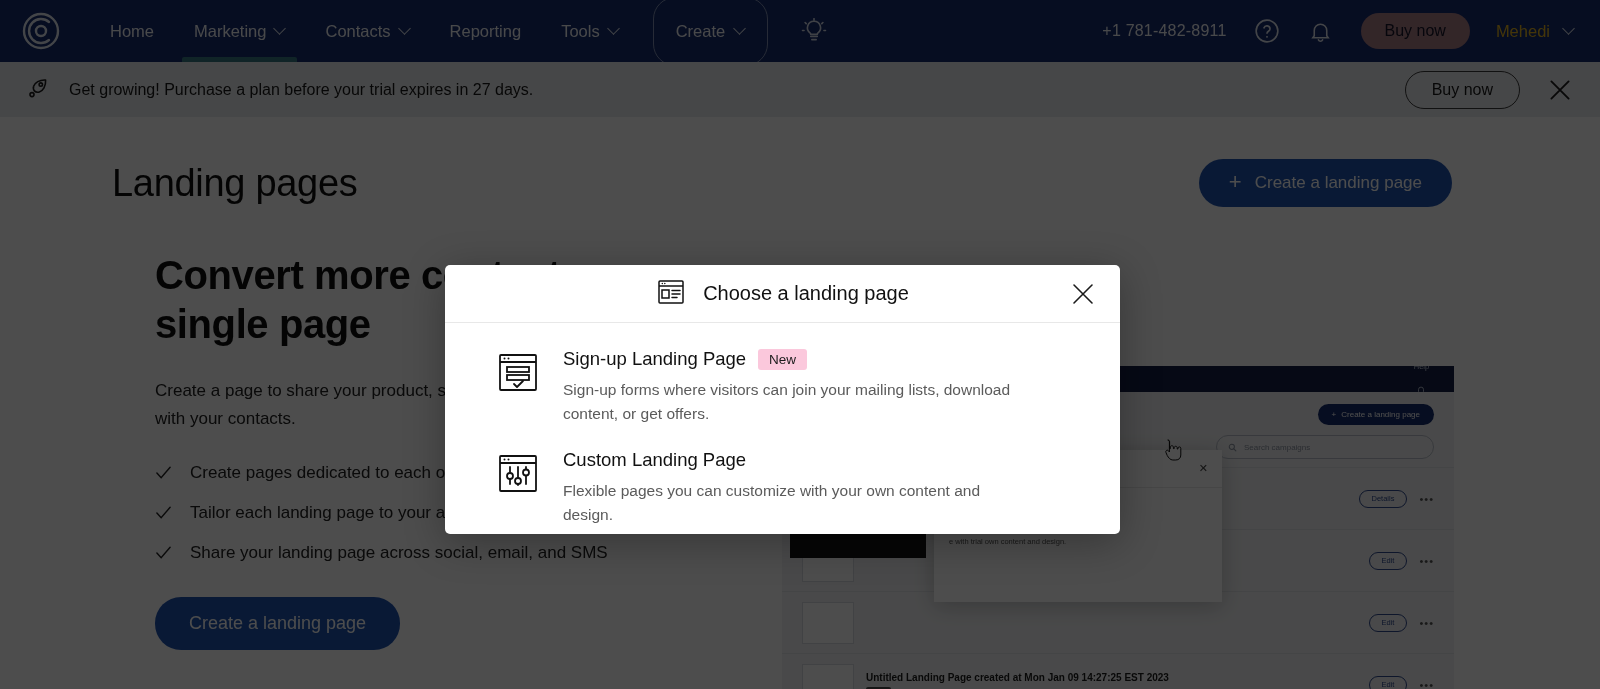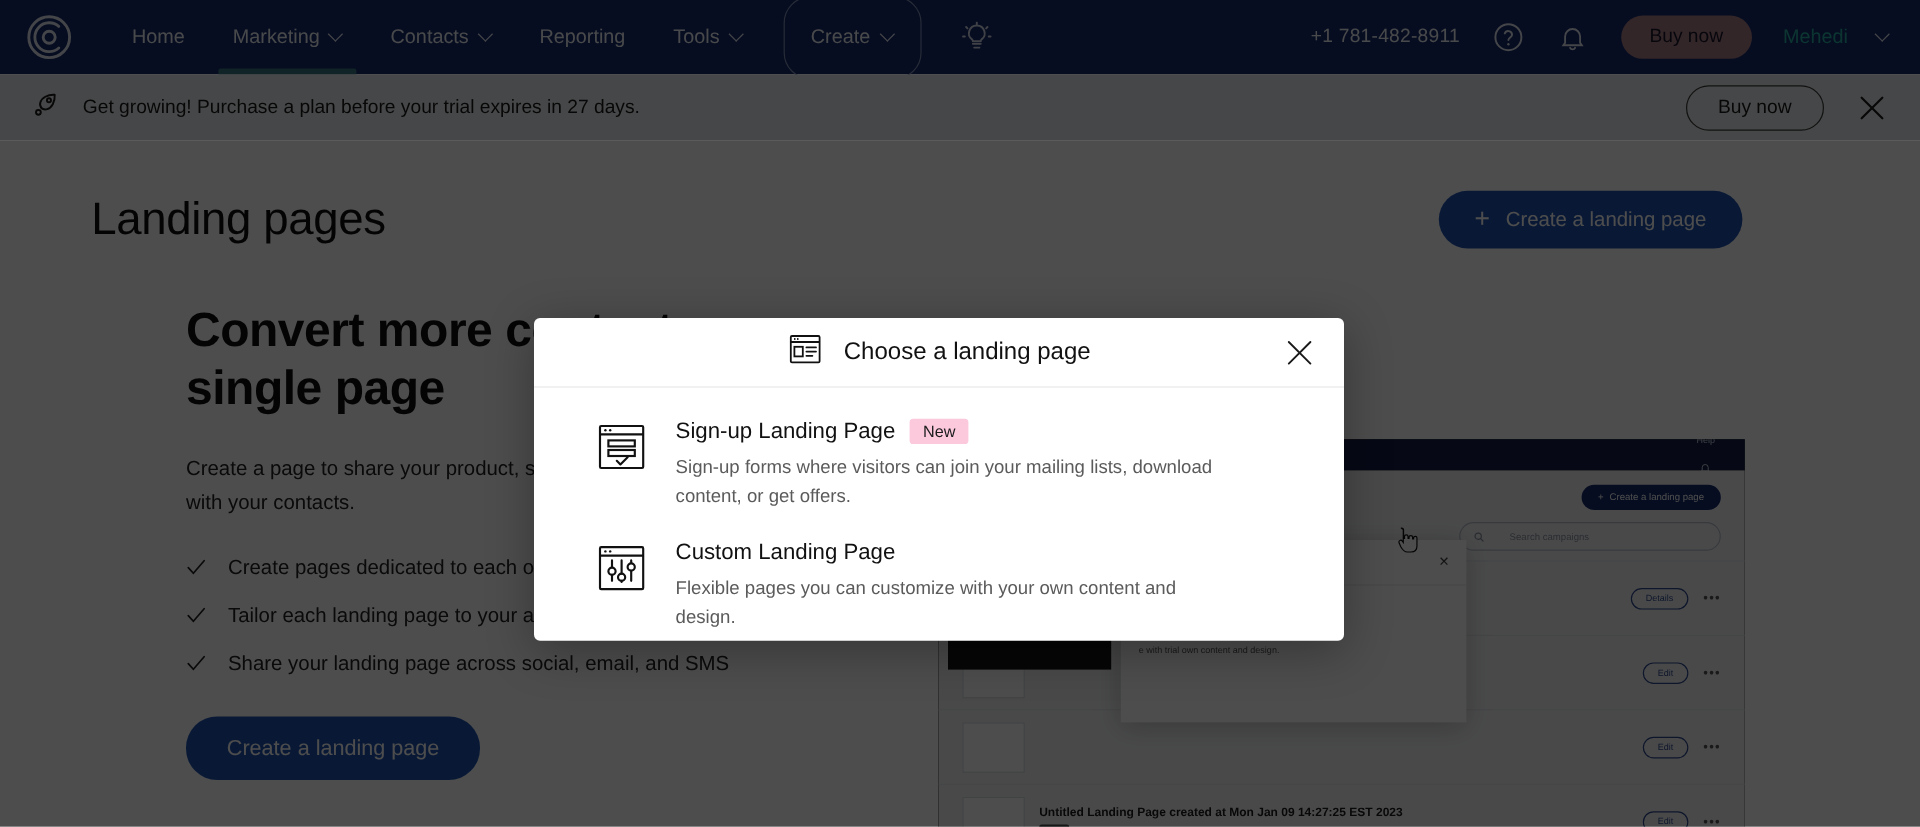--- a/index.html
+++ b/index.html
@@ -52,22 +52,22 @@
   .phone { font-size: 16px; color: #eef1f8; letter-spacing: .2px; }
   .icon-circle {
     width: 28px; height: 28px; cursor: pointer;
     display: flex; align-items: center; justify-content: center;
   }
   .buy-now-pill {
     background: #b07b86; color: #14152b; font-size: 16px;
     padding: 9px 24px; border-radius: 22px; cursor: pointer; font-weight: 400;
   }
   .user-menu {
-    display: flex; align-items: center; gap: 24px;
-    font-size: 16.5px; color: #14b8a6; cursor: pointer; padding-right: 4px; justify-content: center;
+    display: flex; align-items: center; gap: 14px;
+    font-size: 16.5px; color: #eab308; cursor: pointer; padding-right: 4px; justify-content: center;
   }
 
   
   .banner {
     position: absolute; top: 62px; left: 0; width: 1600px; height: 55px;
     background: #e9ecef; display: flex; align-items: center; padding: 12px 26px;
   }
   .banner-left { display: flex; align-items: center; gap: 17px; }
   .banner-text { font-size: 16px; color: #191919; }
   .banner-right { margin-left: auto; display: flex; align-items: center; gap: 26px; }
@@ -76,21 +76,21 @@
     padding: 9px 26px; font-size: 16px; color: #191919; cursor: pointer;
   }
   .banner-close { width: 28px; height: 28px; cursor: pointer; }
 
   
   .main {
     position: absolute; top: 117px; left: 0; width: 1600px; height: 572px;
     background: #ffffff;
   }
   .page-head {
-    display: flex; align-items: center; padding: 42px 148px 0 76px;
+    display: flex; align-items: center; padding: 42px 148px 0 112px;
   }
   .page-title { font-size: 38px; font-weight: 400; color: #111; letter-spacing: -.3px; }
   .cta-primary {
     margin-left: auto; display: flex; align-items: center; gap: 13px;
     background: #1856c4; color: #fff; border-radius: 26px;
     padding: 13px 30px; font-size: 17px; cursor: pointer; white-space: nowrap;
   }
   .plus { font-size: 22px; line-height: 1; position: relative; top: -1px; }
 
   .content-row { display: flex; padding: 44px 148px 0 155px; gap: 60px; }
@@ -130,21 +130,21 @@
   .vid-body { position: relative; background: #f3f4f6; height: 322px; }
   .vid-toolbar { padding: 12px 20px 6px; display: flex; }
   .vid-create {
     margin-left: auto; background: #112b78; color: #fff;
     font-size: 8px; border-radius: 12px; padding: 6px 14px;
     display: flex; align-items: center; gap: 5px;
   }
   .vid-search {
     margin: 4px 20px 0 auto; width: 218px; height: 24px;
     border: 1px solid #b9bfcc; border-radius: 14px;
-    display: flex; align-items: center; gap: 21px; padding: 0 11px;
+    display: flex; align-items: center; gap: 7px; padding: 0 11px;
     font-size: 8px; color: #8b93a4;
   }
   .vid-rows { margin-top: 8px; }
   .vid-row {
     display: flex; align-items: center; gap: 12px;
     border-top: 1px solid #e2e5ea; padding: 9px 20px; height: 62px;
   }
   .vid-thumb {
     width: 52px; height: 42px; background: #fff;
     border: 1px solid #d8dce3; flex: 0 0 auto;

